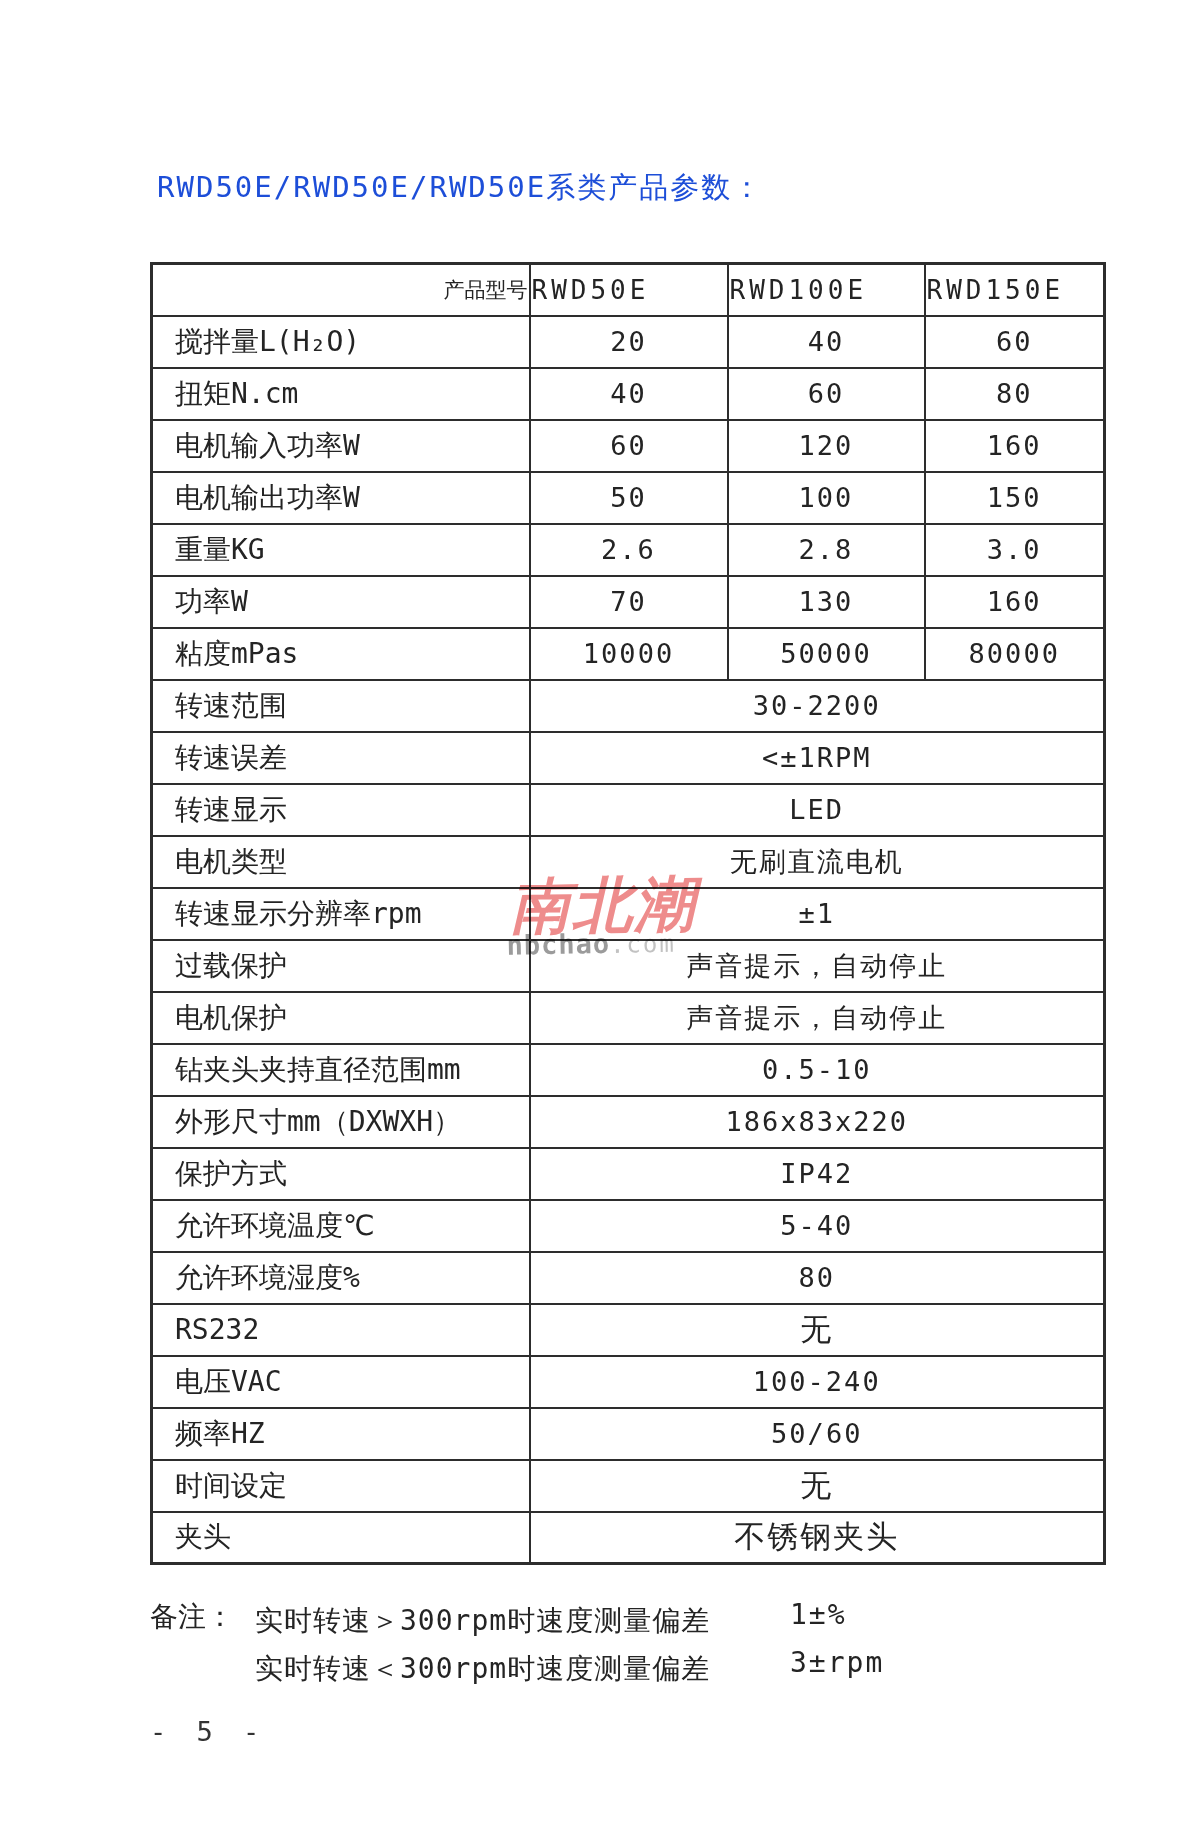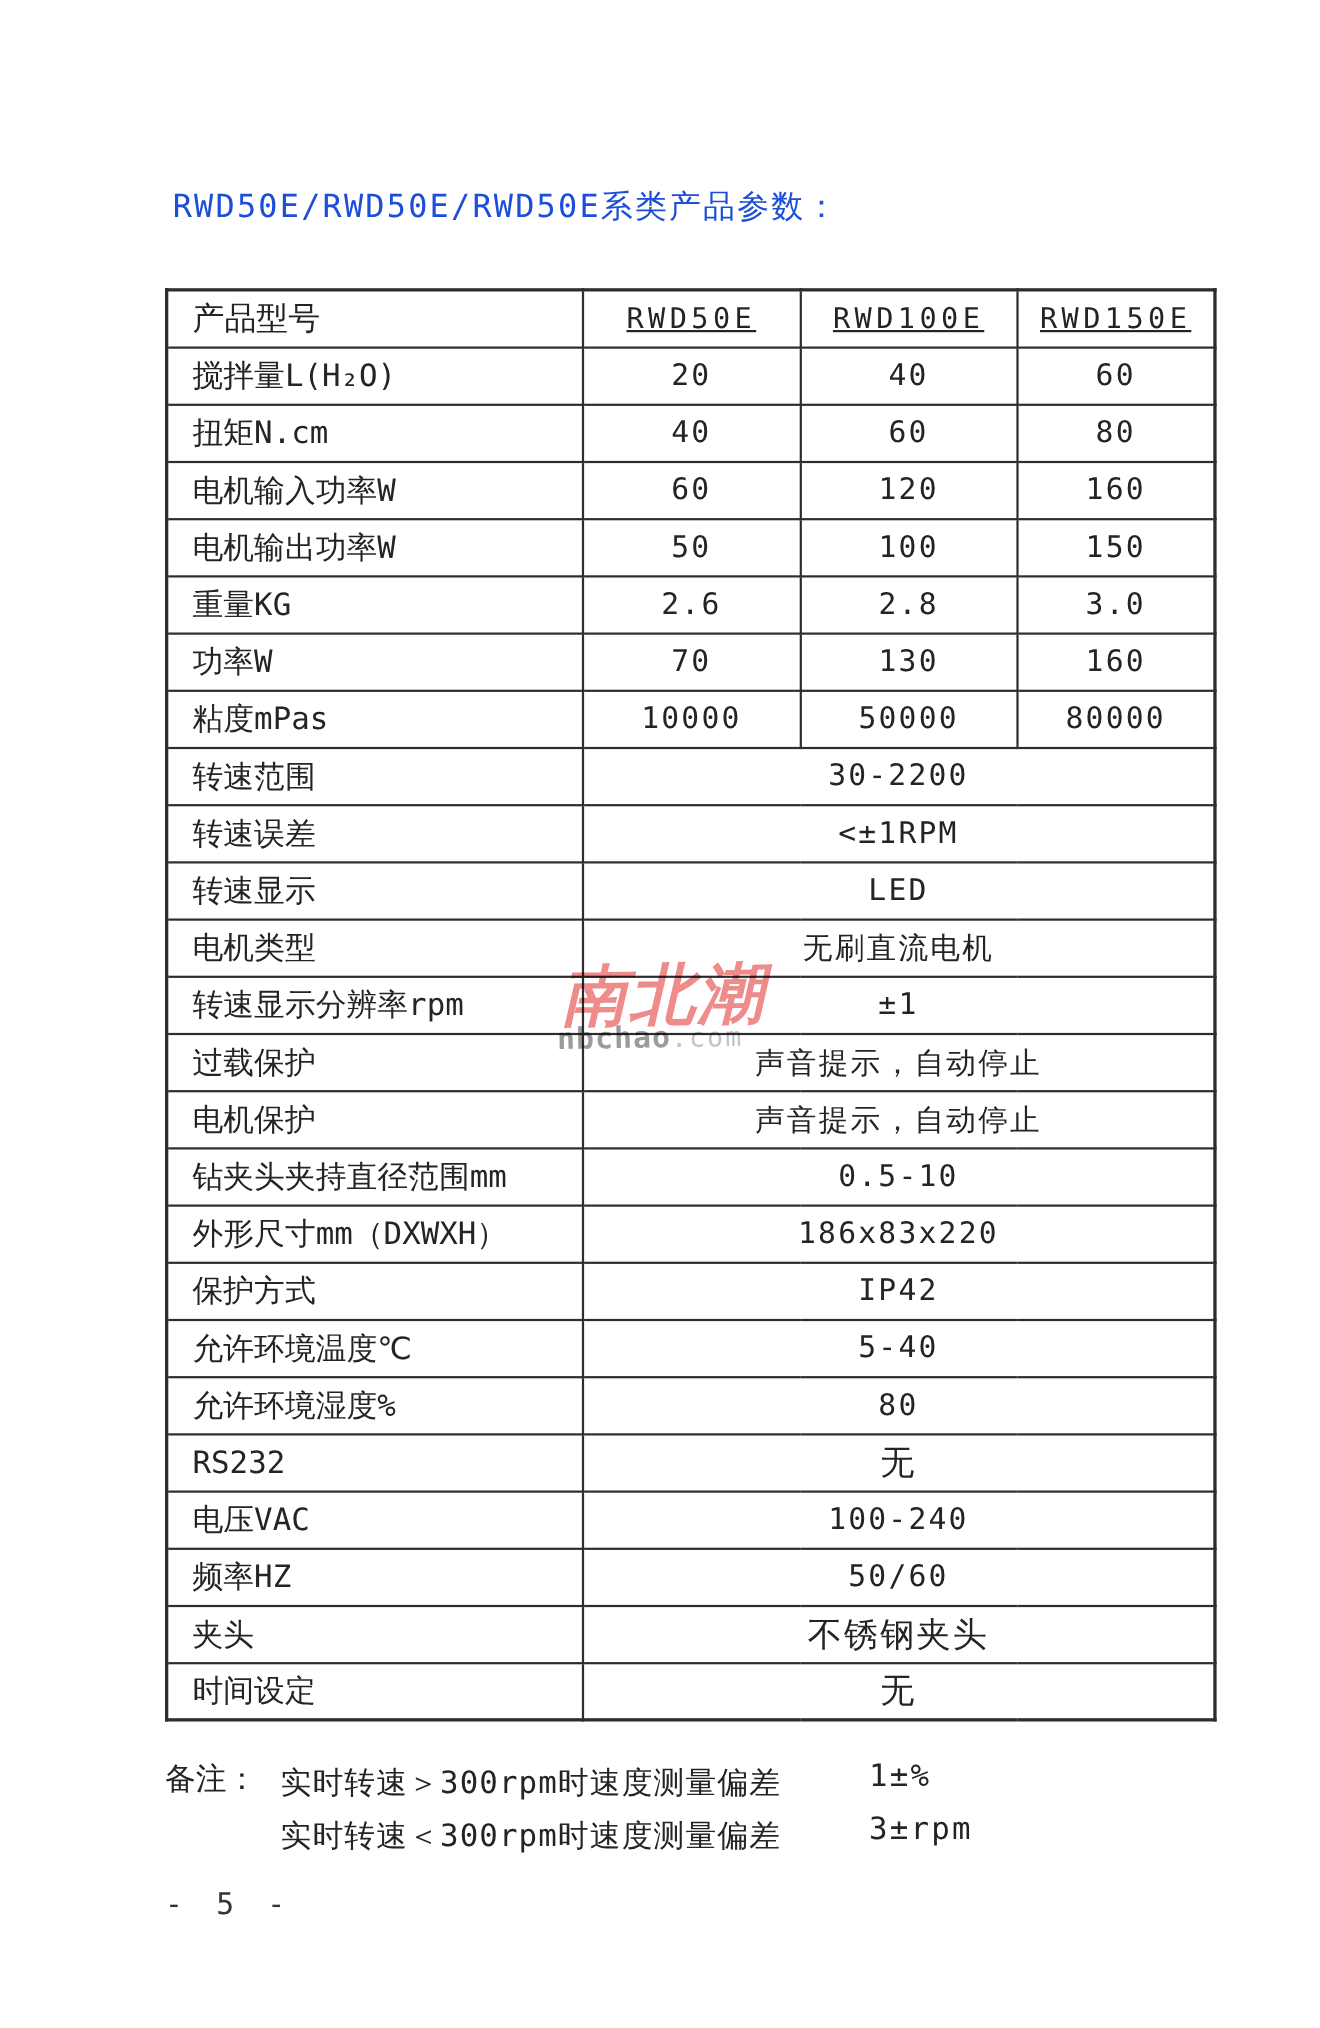--- a/index.html
+++ b/index.html
@@ -21,23 +21,23 @@
     background:transparent;
   }
   table.spec td{
     border:2px solid #2d2d2d;height:52px;box-sizing:border-box;
     color:#242424;overflow:hidden;white-space:nowrap;
   }
   table.spec{border:3px solid #2d2d2d;}
   td.label{
     text-align:left;padding-left:22px;font-size:28px;
   }
-  td.header-label{font-size:29px;}
+  td.header-label{font-size:21px;text-align:right;}
   td.model{
-    text-align:center;font-size:26px;letter-spacing:4px;text-decoration:underline;
+    text-align:left;font-size:26px;letter-spacing:4px;
   }
   td.val{
     text-align:center;font-size:27px;letter-spacing:2px;margin-left:30px;
   }
   td.val.large{font-size:31px;}
   .watermark{
     position:absolute;left:498px;top:874px;width:210px;
     text-align:center;pointer-events:none;mix-blend-mode:multiply;z-index:5;
     transform:rotate(-1deg);
   }
@@ -177,26 +177,26 @@
         </tr>
         <tr>
           <td class="label">电压VAC</td>
           <td class="val" colspan="3">100-240</td>
         </tr>
         <tr>
           <td class="label">频率HZ</td>
           <td class="val" colspan="3">50/60</td>
         </tr>
         <tr>
+          <td class="label">时间设定</td>
+          <td class="val large" colspan="3">无</td>
+        </tr>
+        <tr>
           <td class="label">夹头</td>
           <td class="val large" colspan="3">不锈钢夹头</td>
-        </tr>
-        <tr>
-          <td class="label">时间设定</td>
-          <td class="val large" colspan="3">无</td>
         </tr>
       </tbody>
   </table>
 </div>
 
 <div class="watermark">
   <div class="wm-cn">南北潮</div>
   <div class="wm-domain">
     <span class="wm-name">nbchao</span><span class="wm-tld">.com</span>
   </div>

